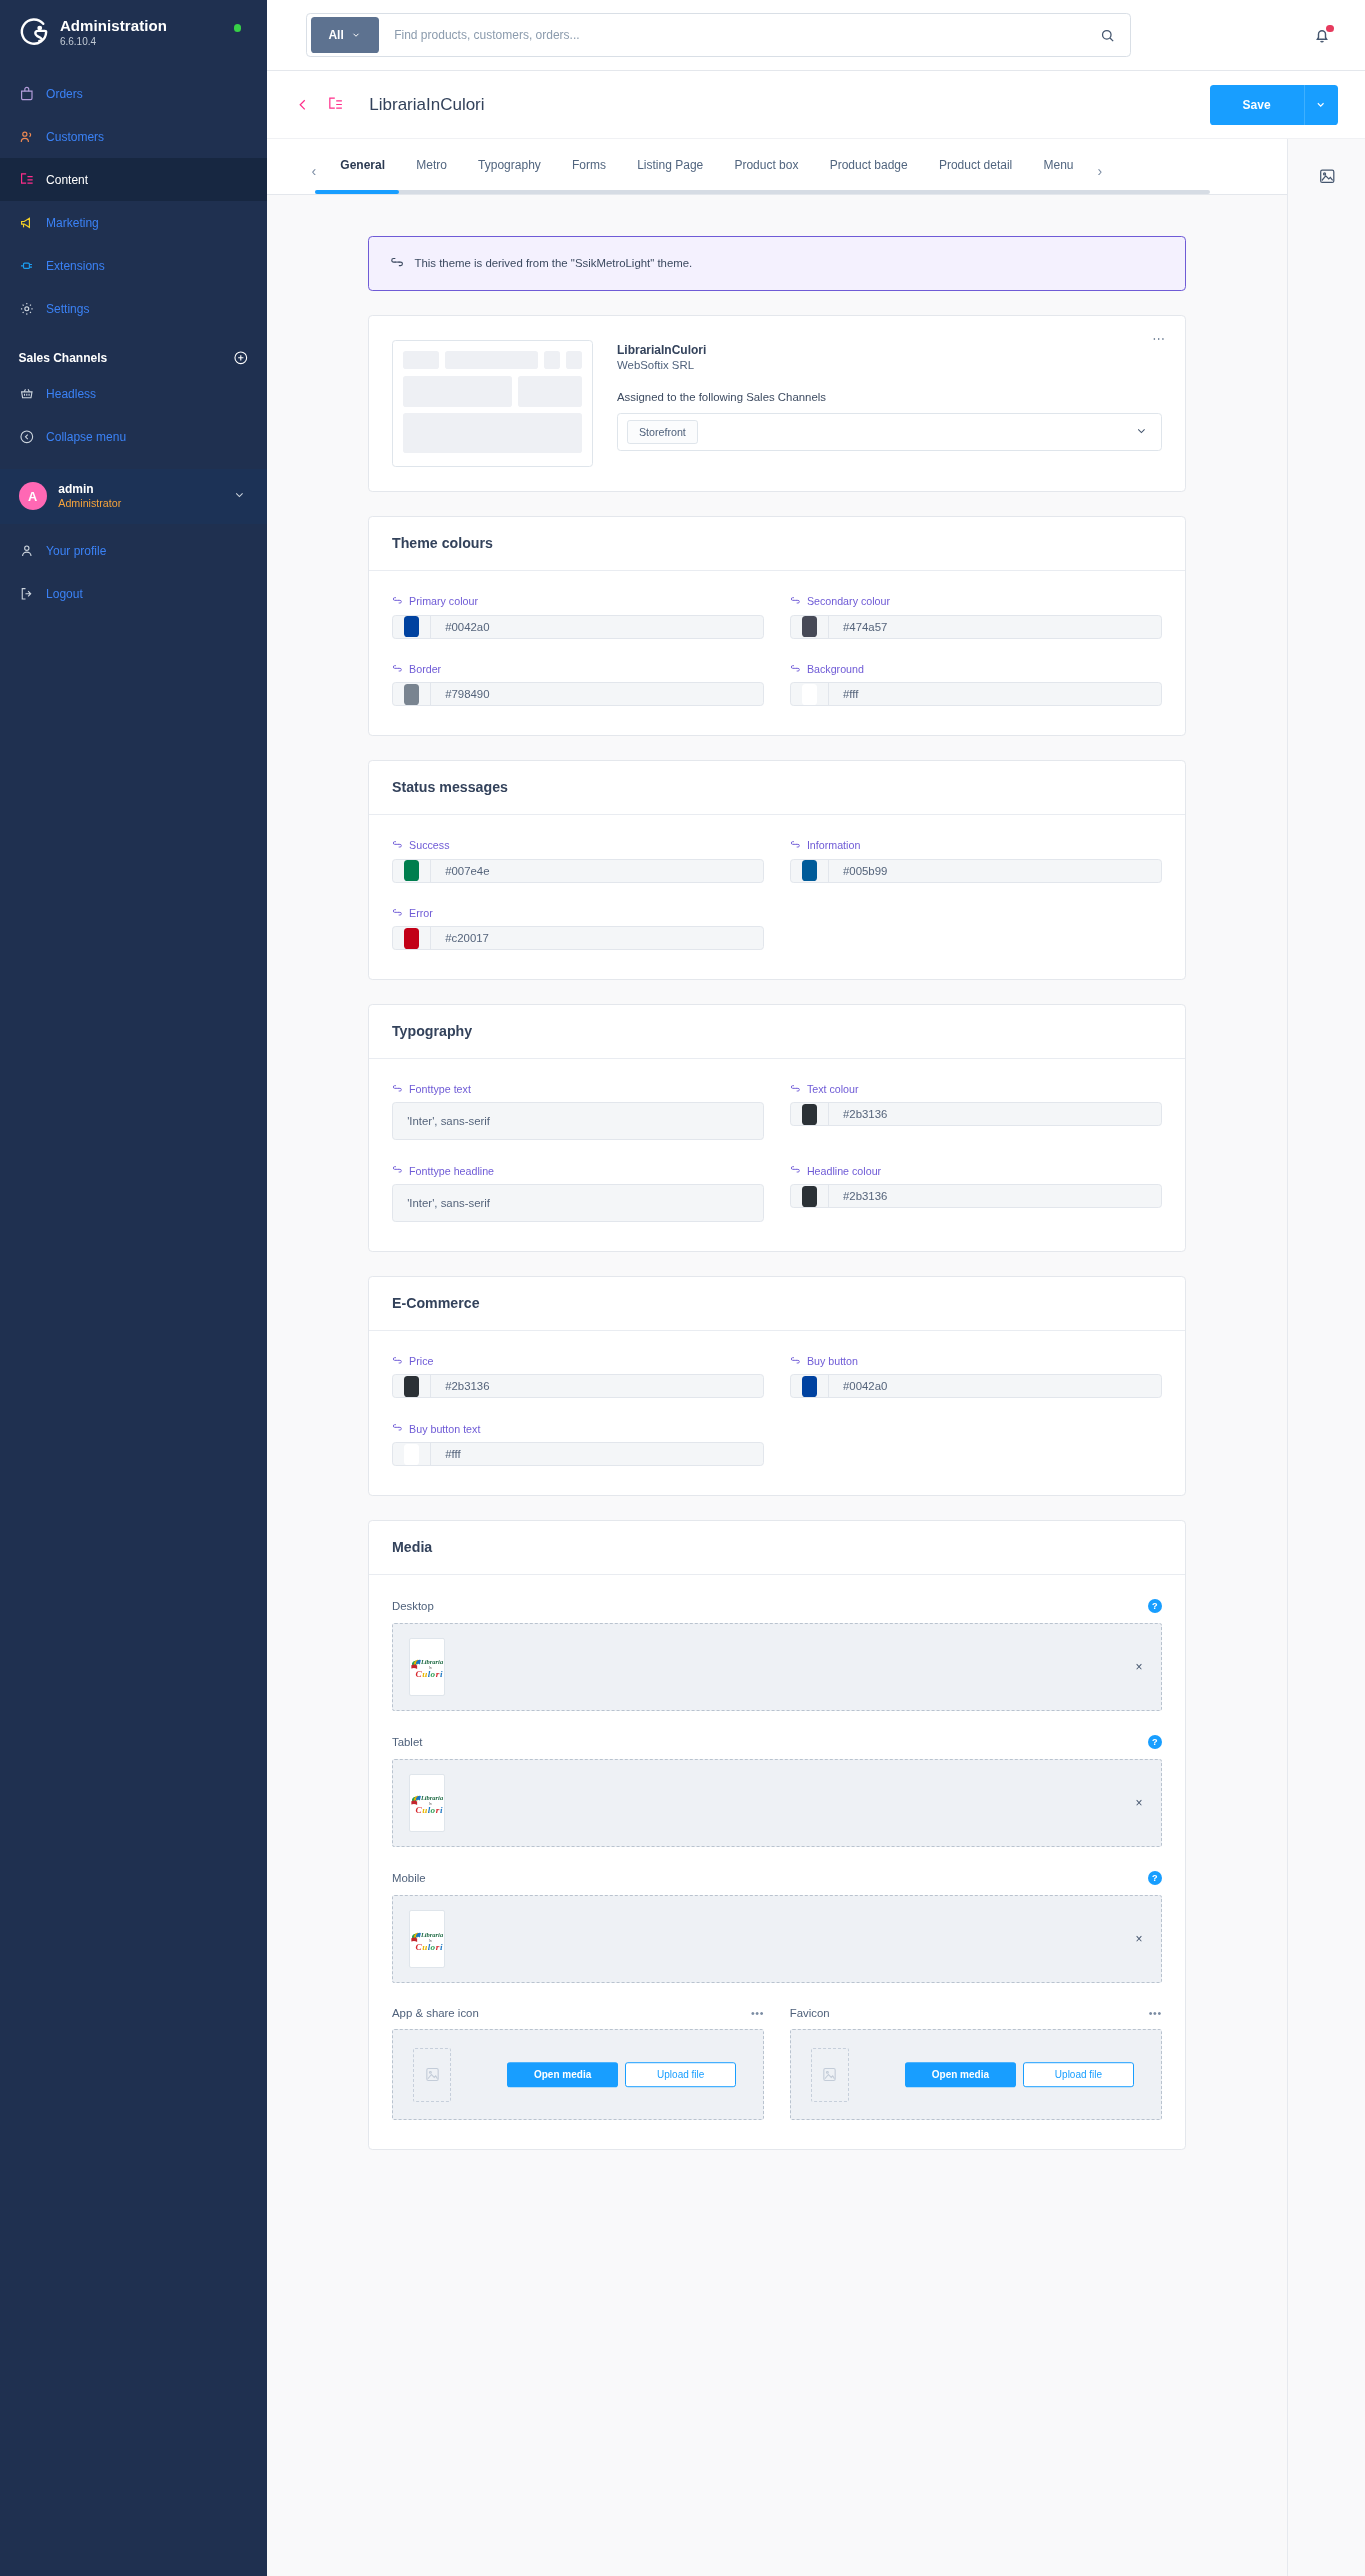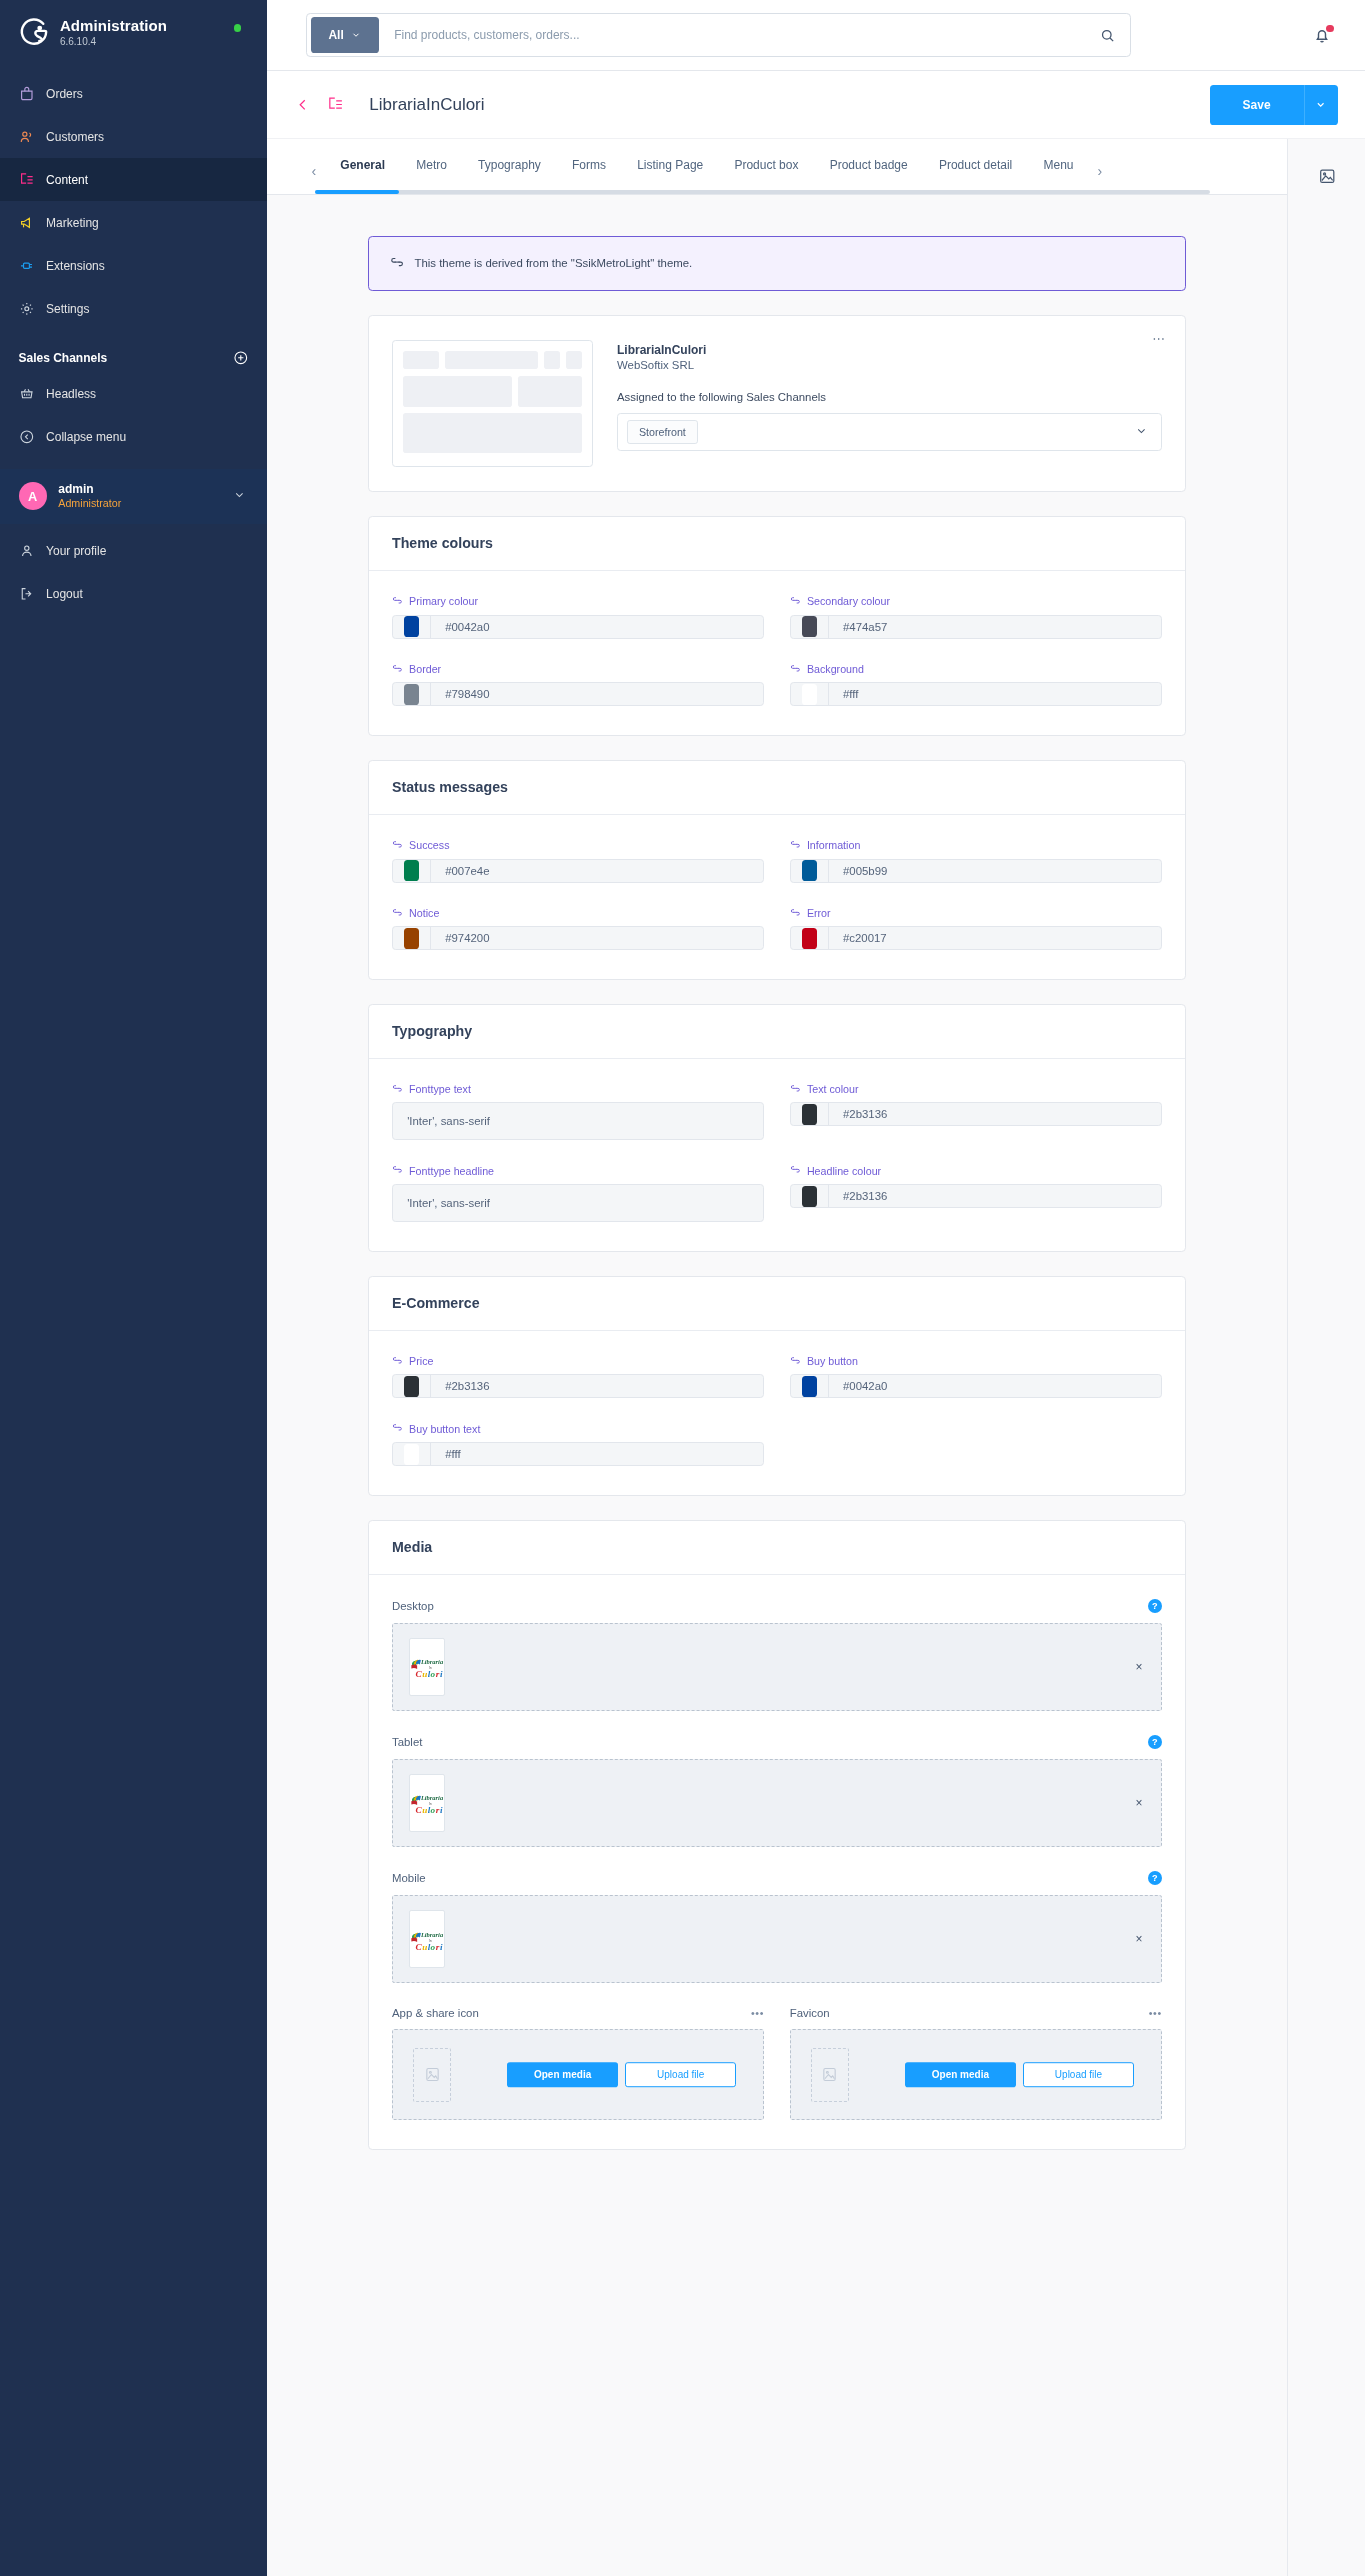--- a/index.html
+++ b/index.html
@@ -28,21 +28,21 @@
   .sb-title { font-size: 15px; font-weight: bold; color: #fff; letter-spacing: 0.1px; }
   .sb-version { font-size: 10px; color: #c3cbd5; margin-top: 2.1px; }
   .sb-status-dot {
     position: absolute; right: 25.6px; top: 24px;
     width: 7.8px; height: 7.8px; border-radius: 50%; background: #37d047;
   }
   .sb-nav { margin-top: 5.7px; }
   .sb-item {
     display: flex; align-items: center; gap: 12px;
     padding: 8.5px 18.5px; height: 43px;
-    font-size: 12px; color: #e5e5e5; cursor: pointer;
+    font-size: 12px; color: #3b82f6; cursor: pointer;
   }
   .sb-item .ico { width: 15.6px; height: 15.6px; flex: 0 0 15.6px; display: flex; align-items: center; justify-content: center; }
   .sb-item.active { background: #172741; color: #fff; font-weight: normal; }
   .sb-section-head {
     display: flex; align-items: center; justify-content: space-between;
     padding: 20px 18.5px 7.1px 18.5px; color: #fff; font-weight: bold; font-size: 12px;
   }
   .sb-plus { width: 15.6px; height: 15.6px; cursor: pointer; }
   .sb-user {
     margin-top: 10px; background: #1c3256;
@@ -596,35 +596,20 @@
                             <path d="M9.5 12H6a3 3 0 0 1 0-6h3M14.5 12H18a3 3 0 0 1 0 6h-3"></path>
                             <path d="M8 12h8"></path>
                           </svg></span>
                       <span>Information</span>
                       </div>
                     <div class="colorfield">
                       <span class="swatch-cell">
                           <span class="swatch" style="background:#005b99"></span>
                         </span>
                       <span class="colorvalue">#005b99</span>
-                    </div>
-                  </div>
-                  <div>
-                    <div class="field-label">
-                        <span><svg width="10.7" height="10.7" viewBox="0 0 24 24" fill="none" stroke="#6f5bd6" stroke-width="2">
-                            <path d="M9.5 12H6a3 3 0 0 1 0-6h3M14.5 12H18a3 3 0 0 1 0 6h-3"></path>
-                            <path d="M8 12h8"></path>
-                          </svg></span>
-                      <span>Notice</span>
-                      </div>
-                    <div class="colorfield">
-                      <span class="swatch-cell">
-                          <span class="swatch" style="background:#974200"></span>
-                        </span>
-                      <span class="colorvalue">#974200</span>
                     </div>
                   </div>
                   <div>
                     <div class="field-label">
                         <span><svg width="10.7" height="10.7" viewBox="0 0 24 24" fill="none" stroke="#6f5bd6" stroke-width="2">
                             <path d="M9.5 12H6a3 3 0 0 1 0-6h3M14.5 12H18a3 3 0 0 1 0 6h-3"></path>
                             <path d="M8 12h8"></path>
                           </svg></span>
                       <span>Error</span>
                       </div>

